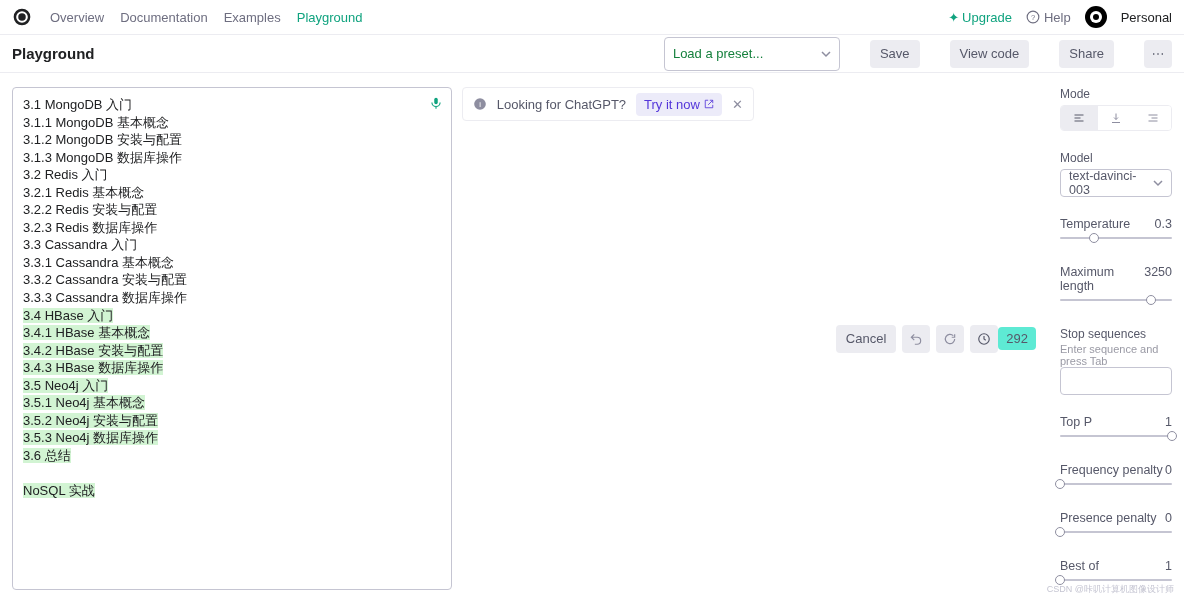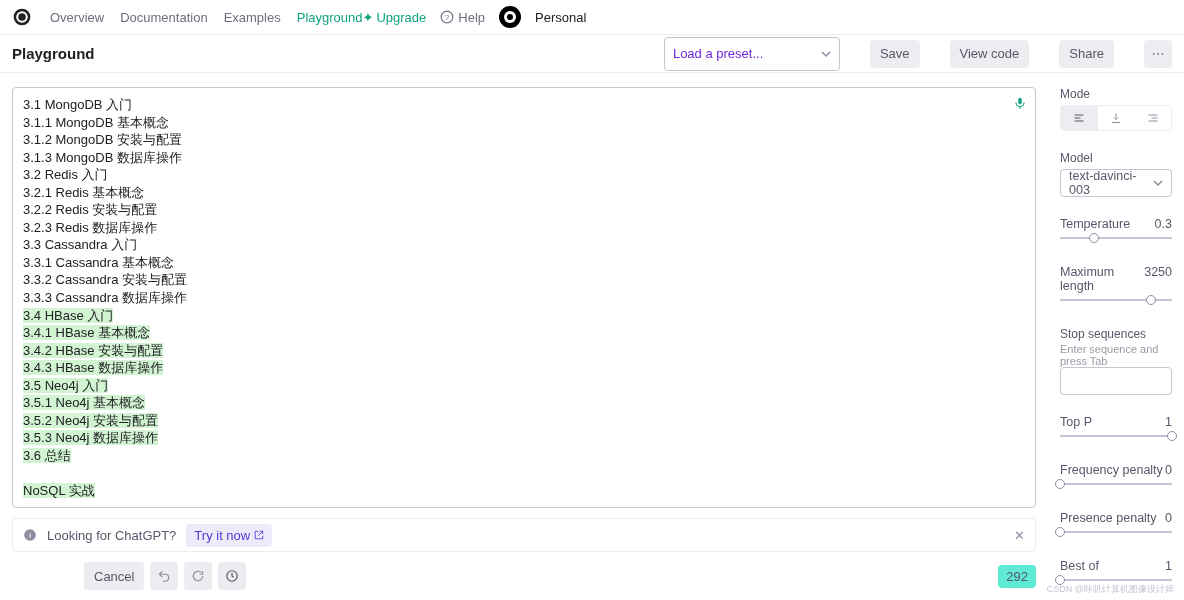--- a/index.html
+++ b/index.html
@@ -1,40 +1,40 @@
 <!DOCTYPE html>
 <html><head>
 <meta charset="utf-8">
 <style>
 * { box-sizing: border-box; margin: 0; padding: 0; font-family: -apple-system, BlinkMacSystemFont, "Segoe UI", Helvetica, Arial, sans-serif; }
 body { width: 1184px; height: 600px; background: #fff; color: #202123; font-size: 13px; overflow: hidden; }
 
-.topbar { height: 35px; border-bottom: 1px solid #ececf1; display: flex; align-items: center; padding: 0 12px; justify-content: flex-start; }
+.topbar { height: 35px; border-bottom: 1px solid #ececf1; display: flex; align-items: center; padding: 0 12px; justify-content: space-between; }
 .topbar-left { display: flex; align-items: center; gap: 18px; }
 .logo { width: 20px; height: 20px; }
 .nav-links { display: flex; gap: 16px; }
 .nav-link { font-size: 13px; color: #6e6e80; cursor: pointer; }
 .nav-link.active { color: #10a37f; }
 .topbar-right { display: flex; align-items: center; gap: 14px; }
 .upgrade { color: #10a37f; font-size: 13px; display: flex; align-items: center; gap: 3px; }
 .help { display: flex; align-items: center; gap: 4px; color: #6e6e80; font-size: 13px; }
 .avatar { width: 22px; height: 22px; border-radius: 50%; background: #000; display: flex; align-items: center; justify-content: center; }
 .avatar-inner { width: 12px; height: 12px; background: #fff; border-radius: 50%; position: relative; }
 .avatar-inner::after { content: ""; position: absolute; width: 6px; height: 6px; background: #000; border-radius: 50%; top: 3px; left: 3px; }
 .personal { font-size: 13px; color: #202123; }
 
 .subheader { height: 38px; border-bottom: 1px solid #ececf1; display: flex; align-items: center; justify-content: space-between; padding: 0 12px; }
 .page-title { font-size: 15px; font-weight: 600; }
 .subheader-right { display: flex; gap: 6px; align-items: center; }
-.preset-select { width: 176px; height: 28px; border: 1px solid #c5c5d2; border-radius: 4px; padding: 16px 8px; color: #6d28d9; font-size: 13px; display: flex; align-items: center; justify-content: space-between; background: #fff; }
+.preset-select { width: 176px; height: 28px; border: 1px solid #c5c5d2; border-radius: 4px; padding: 16px 8px; color: #15803d; font-size: 13px; display: flex; align-items: center; justify-content: space-between; background: #fff; }
 .btn { height: 28px; padding: 0 10px; background: #ececf1; border: none; border-radius: 4px; font-size: 13px; color: #565869; cursor: pointer; margin-left: 24px; }
 .btn-ellipsis { width: 28px; padding: 0; }
 
 .main { display: flex; height: calc(600px - 73px); }
-.editor-wrap { flex: 1; padding: 14px 12px 10px 12px; display: flex; flex-direction: column; gap: 10px; }
+.editor-wrap { flex: 1; padding: 14px 12px 10px 12px; display: flex; flex-direction: row; gap: 10px; }
 .editor { flex: 1; border: 1px solid #c5c5d2; border-radius: 4px; padding: 8px 10px; font-size: 13px; line-height: 1.35; overflow: auto; position: relative; }
 .editor .line { white-space: pre-wrap; }
 .editor .hl { background: #d2f4d3; }
 .mic { position: absolute; top: 8px; right: 8px; color: #10a37f; }
 
 .banner { height: 34px; border: 1px solid #ececf1; border-radius: 4px; display: flex; align-items: center; padding: 0 10px; gap: 10px; font-size: 13px; color: #565869; }
 .tryit { background: #ecebf9; color: #5436da; padding: 4px 8px; border-radius: 4px; display: flex; align-items: center; gap: 4px; }
 .banner-close { margin-left: auto; color: #8e8ea0; cursor: pointer; }
 
 .bottombar { display: flex; align-items: center; justify-content: space-between; padding-left: 48px; }

